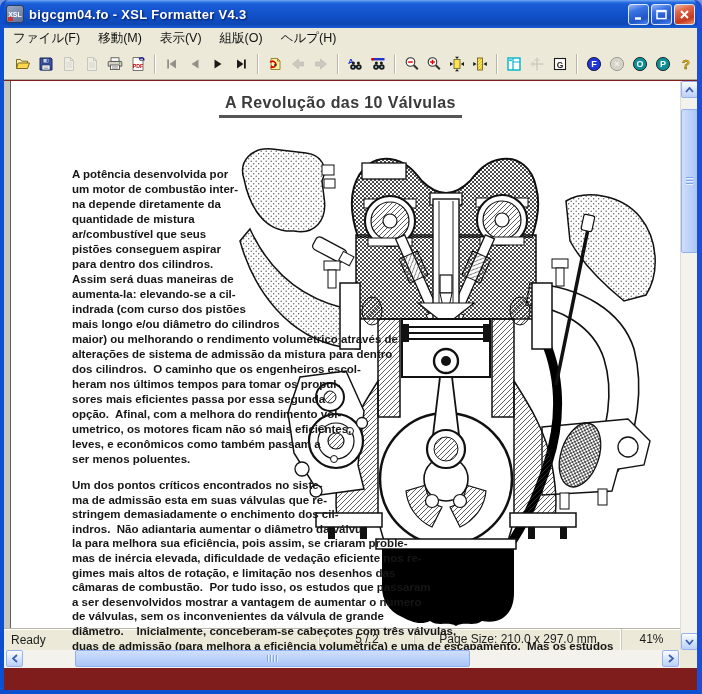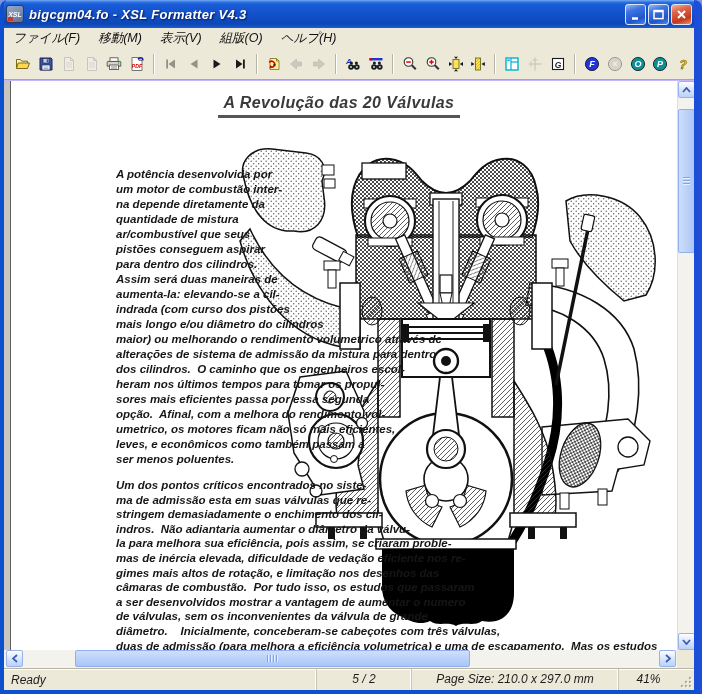--- a/index.html
+++ b/index.html
@@ -1,19 +1,19 @@
 <!DOCTYPE html>
 <html><head>
 <meta charset="utf-8">
 <style>
   html,body{margin:0;padding:0;background:#7a96df;}
   *{box-sizing:border-box;}
   .window{position:relative;width:702px;height:694px;font-family:"Liberation Sans",sans-serif;
-    background:#c4b5fd;border-left:4px solid #0c50cf;border-right:8px solid #1d4ed8;border-bottom:4px solid #0c50cf;
-    border-radius:8px 8px 0 0;overflow:hidden;font-style:italic;}
+    background:#7f1d1d;border-left:4px solid #0c50cf;border-right:5px solid #1d4ed8;border-bottom:4px solid #0c50cf;
+    border-radius:8px 8px 0 0;overflow:hidden;}
   
   .titlebar{position:absolute;top:0;left:-4px;right:-4px;height:28px;display:flex;align-items:center;gap:5px;
     padding:0 6px;border-radius:7px 7px 0 0;
     background:linear-gradient(180deg,#74a9f2 0%,#2b71e0 8%,#1a5cd7 16%,#1150c8 55%,#0d47b5 86%,#1b5fd6 100%);}
   .app-icon{width:18px;height:18px;border-radius:3px;background:linear-gradient(150deg,#9aa9c6,#5d7095);
     border:1px solid #2e3d5c;color:#fff;font-size:7px;font-weight:bold;display:flex;align-items:center;justify-content:center;
     position:relative;}
   .app-icon::after{content:"";position:absolute;left:1px;bottom:1px;width:5px;height:4px;background:#c33;}
   .titlebar .title{flex:1;color:#fff;font-weight:bold;font-size:13px;letter-spacing:.3px;
     text-shadow:1px 1px 2px rgba(0,20,80,.95);white-space:nowrap;overflow:hidden;}
@@ -32,42 +32,42 @@
   .tbbtn svg{width:16px;height:16px;display:block;}
   .tbbtn.disabled{filter:grayscale(1) opacity(.42);}
   .tbsep{width:2px;height:20px;border-left:1px solid #b8b4a6;border-right:1px solid #ffffff;margin:0 4px;}
   
   .docarea{position:absolute;top:81px;left:0;right:0;height:569px;background:#fff;overflow:hidden;}
   .page-edge{position:absolute;left:0;top:0;bottom:0;width:7px;background:#c9c6bf;border-right:1px solid #5f5f5f;}
   .doc-title{position:absolute;top:13px;left:0;right:20px;margin:0;text-align:center;z-index:2;
     font-size:16px;font-weight:bold;color:#3a3a3a;letter-spacing:.4px;}
   .doc-title span{display:inline-block;border-bottom:3px solid #555;padding:0 6px 3px;}
   .para{position:absolute;left:68px;z-index:2;white-space:pre-wrap;width:max-content;
-    font-size:11.5px;font-weight:bold;color:#161616;margin-left:44px;}
+    font-size:11.5px;font-weight:bold;color:#161616;}
   .para1{top:86px;line-height:15px;}
   .para2{top:397px;line-height:14.6px;}
   .engine{position:absolute;left:226px;top:54px;width:448px;height:512px;z-index:1;}
   
   .vscroll{position:absolute;top:0;right:0;bottom:0;width:17px;background:#f3f2ec;border-left:1px solid #e0ddd4;z-index:3;}
   .sbtn{position:absolute;width:17px;height:17px;border-radius:2px;border:1px solid #96b2ee;
     background:linear-gradient(180deg,#fdfeff,#d2e1fb 60%,#bcd1f8);display:flex;align-items:center;justify-content:center;}
   .vscroll .up{top:0;left:0;} .vscroll .down{bottom:0;left:0;}
   .vthumb{position:absolute;left:0;top:28px;width:17px;height:144px;border:1px solid #90aff0;border-radius:2px;
     background:linear-gradient(90deg,#cfdffc,#aac5f6);}
   .vthumb .grip{position:absolute;left:4px;right:4px;top:50%;margin-top:-4px;height:8px;
     background:repeating-linear-gradient(180deg,#7fa3ec 0 1px,#e8f0ff 1px 2px,transparent 2px 3px);}
   .hscroll{position:absolute;top:650px;left:0;right:0;height:18px;background:#f3f2ec;}
   .hscroll .left{left:2px;top:0;} .hscroll .right{right:18px;top:0;}
   .hthumb{position:absolute;top:0;left:71px;width:395px;height:17px;border:1px solid #90aff0;border-radius:2px;
     background:linear-gradient(180deg,#cfdffc,#aac5f6);}
   .hthumb .grip{position:absolute;top:4px;bottom:4px;left:50%;margin-left:-6px;width:12px;
     background:repeating-linear-gradient(90deg,#7fa3ec 0 1px,#e8f0ff 1px 2px,transparent 2px 3px);}
   .hcorner{position:absolute;right:0;top:650px;width:17px;height:18px;background:#ece9d8;}
   
-  .statusbar{position:absolute;left:0;right:0;top:668px;height:22px;background:#ece9d8;display:flex;align-items:center;
+  .statusbar{position:absolute;left:0;right:0;top:628px;height:22px;background:#ece9d8;display:flex;align-items:center;
     font-size:12px;color:#1c1c1c;border-top:1px solid #b8b4a4;box-shadow:inset 0 1px 0 #ffffff;}
   .sb-msg{flex:1;padding-left:7px;}
   .sb-panel{text-align:center;border-left:1px solid #cac6b6;box-shadow:-1px 0 0 #fff;height:100%;line-height:21px;}
   .sb-page{width:95px;} .sb-size{width:207px;} .sb-zoom{width:60px;}
   .sb-grip{width:16px;height:100%;position:relative;}
 </style>
 </head>
 <body>
 
 <div class="window">
@@ -329,21 +329,21 @@
       <div class="tbbtn">
         <svg viewBox="0 0 16 16">
           <text x="8" y="13" text-anchor="middle" font-size="13" font-weight="bold" fill="#f2c200" stroke="#6b5600" stroke-width=".5" font-family="Liberation Sans" ,sans-serif="">?</text>
         </svg>
       </div>
     </div>
 
   <div class="docarea">
     <div class="page-edge"></div>
 
-    <h1 class="doc-title"><span>A Revolução das 20 Válvulas</span></h1>
+    <h1 class="doc-title"><span>A Revolução das 10 Válvulas</span></h1>
 
     <div class="para para1">A potência desenvolvida por
 um motor de combustão inter-
 na depende diretamente da
 quantidade de mistura
 ar/combustível que seus
 pistões conseguem aspirar
 para dentro dos cilindros.
 Assim será duas maneiras de
 aumenta-la: elevando-se a cil-

